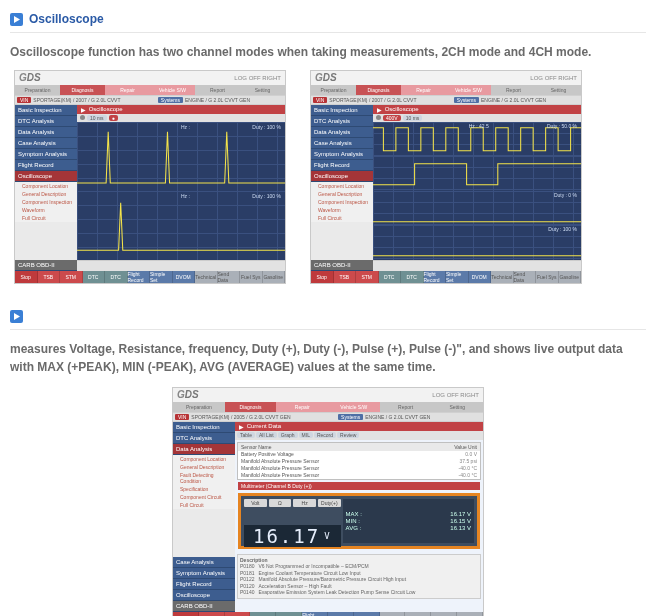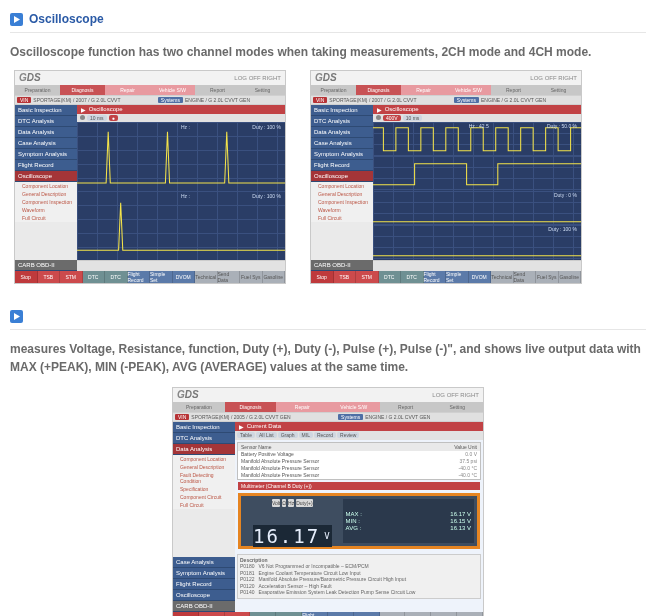--- a/index.html
+++ b/index.html
@@ -69,21 +69,21 @@
   .f-blue{background:#5b7aa9;} .f-grey{background:#aab0b8;color:#555;}
   
   .dvom-main{flex:1;background:#eef3fb;display:flex;flex-direction:column;}
   .dvom-tabs{height:9px;background:#e2e2e2;display:flex;gap:1px;padding:0 2px;align-items:center;}
   .dt{font-size:5px;color:#555;background:#cfd6e0;padding:0 3px;border-radius:2px;}
   .dv-table{background:#fff;margin:2px;border:1px solid #c0c0c0;font-size:5px;color:#555;}
   .dv-th{display:flex;background:#e9e9e9;padding:1px 3px;justify-content:space-between;}
   .dv-tr{display:flex;padding:0 3px 1px 3px;justify-content:space-between;}
   .dv-tr span:last-child{color:#888;}
   .dvom-disp{margin:3px;border:3px solid #e68522;background:#3e4d60;padding:3px;display:flex;gap:2px;align-items:stretch;height:44px;}
-  .dvom-left{display:flex;flex-direction:column;gap:18px;flex:0 0 42%;align-items:center;}
+  .dvom-left{display:flex;flex-direction:column;gap:18px;flex:0 0 42%;}
   .dv-row{display:flex;gap:2px;}
   .dv-btn{flex:1;background:#d9d9d9;color:#444;font-size:5px;display:flex;align-items:center;justify-content:center;height:8px;border-radius:1px;}
   .dv-big{flex:1;background:#1b2836;color:#e6eefc;display:flex;align-items:center;justify-content:center;font-family:monospace;font-size:19px;letter-spacing:2px;}
   .dv-right{flex:1;background:#2b394c;display:flex;flex-direction:column;justify-content:center;padding:0 3px;gap:1px;}
   .dv-line{display:flex;justify-content:space-between;font-size:6px;color:#cfe;}
   .dv-desc{margin:2px;background:#f0f0f0;border:1px solid #ccc;font-size:5px;color:#666;padding:2px;line-height:1.3;}
 </style>
 </head>
 <body>
 
@@ -274,21 +274,21 @@
   </div>
 </div>
 
 <div class="sect-title">
   <svg width="13" height="13">
       <rect width="13" height="13" rx="2" fill="#3a7fd5"></rect>
       <path d="M4 3 L10 6.5 L4 10 Z" fill="#fff"></path>
     </svg>
 </div>
 <hr class="rule">
-<div class="sect-body">measures Voltage, Resistance, function, Duty (+), Duty (-), Pulse (+), Pulse (-)", and shows live output data with MAX (+PEAK), MIN (-PEAK), AVG (AVERAGE) values at the same time.</div>
+<div class="sect-body">measures Voltage, Resistance, frequency, Duty (+), Duty (-), Pulse (+), Pulse (-)", and shows live output data with MAX (+PEAK), MIN (-PEAK), AVG (AVERAGE) values at the same time.</div>
 
 <div class="app-thumb solo">
   <div class="app-topbar">
       <span class="logo"><span>G</span><span style="color:#777">DS</span></span>
       <span class="tiny">LOG OFF  RIGHT</span>
     </div>
   <div class="app-tabbar">
     <div class="tt t-grey">Preparation</div>
     <div class="tt t-red">Diagnosis</div>
     <div class="tt t-pink">Repair</div>

